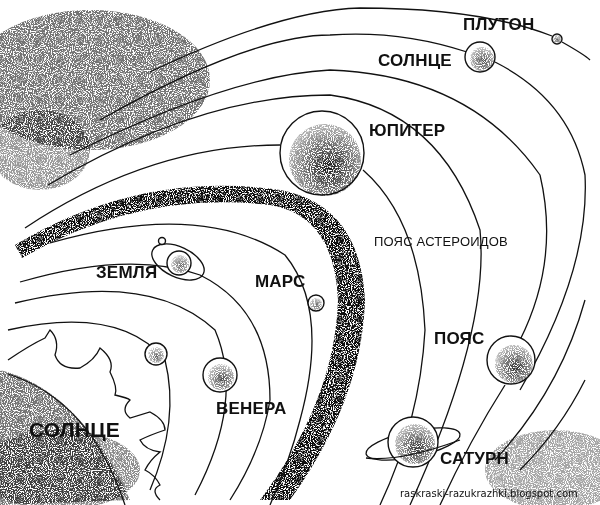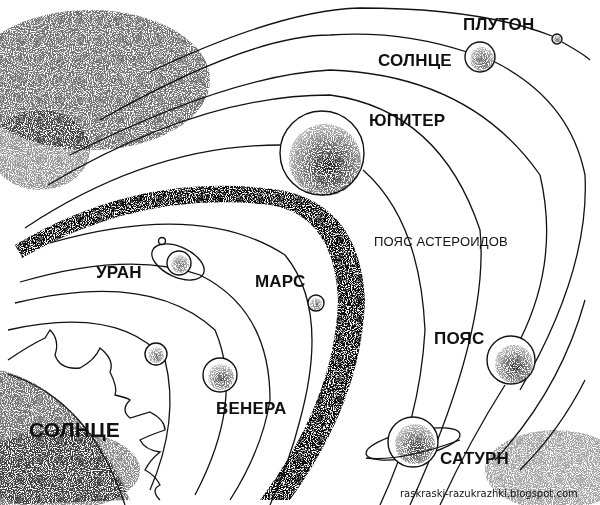--- a/index.html
+++ b/index.html
@@ -120,23 +120,23 @@
       <circle cx="514" cy="364" r="19" fill="url(#shadeGrad)" opacity="0.8"></circle>
       <circle cx="482" cy="59" r="12" fill="url(#shadeGrad)" opacity="0.7"></circle>
       <circle cx="557" cy="39" r="4" fill="url(#shadeGrad)" opacity="0.6"></circle>
     </g>
 
     <path class="orbit" d="M366 458 Q400 462 460 440"></path>
   </svg>
 
   <div class="lbl lbl-md" style="left:463px; top:16px;">ПЛУТОН</div>
   <div class="lbl lbl-md" style="left:378px; top:52px;">СОЛНЦЕ</div>
-  <div class="lbl lbl-md" style="left:369px; top:112px;">ЮПИТЕР</div>
+  <div class="lbl lbl-md" style="left:369px; top:122px;">ЮПИТЕР</div>
   <div class="lbl lbl-sm" style="left:374px; top:235px;">ПОЯС АСТЕРОИДОВ</div>
-  <div class="lbl lbl-md" style="left:96px; top:264px;">УРАН</div>
+  <div class="lbl lbl-md" style="left:96px; top:264px;">ЗЕМЛЯ</div>
   <div class="lbl lbl-md" style="left:255px; top:273px;">МАРС</div>
   <div class="lbl lbl-md" style="left:434px; top:330px;">ПОЯС</div>
   <div class="lbl lbl-md" style="left:216px; top:400px;">ВЕНЕРА</div>
   <div class="lbl lbl-lg" style="left:29px; top:419px;">СОЛНЦЕ</div>
   <div class="lbl lbl-md" style="left:440px; top:450px;">САТУРН</div>
 
   <div class="watermark" style="left:400px; top:488px;">raskraski-razukrazhki.blogspot.com</div>
 </div>
 
 </body></html>

